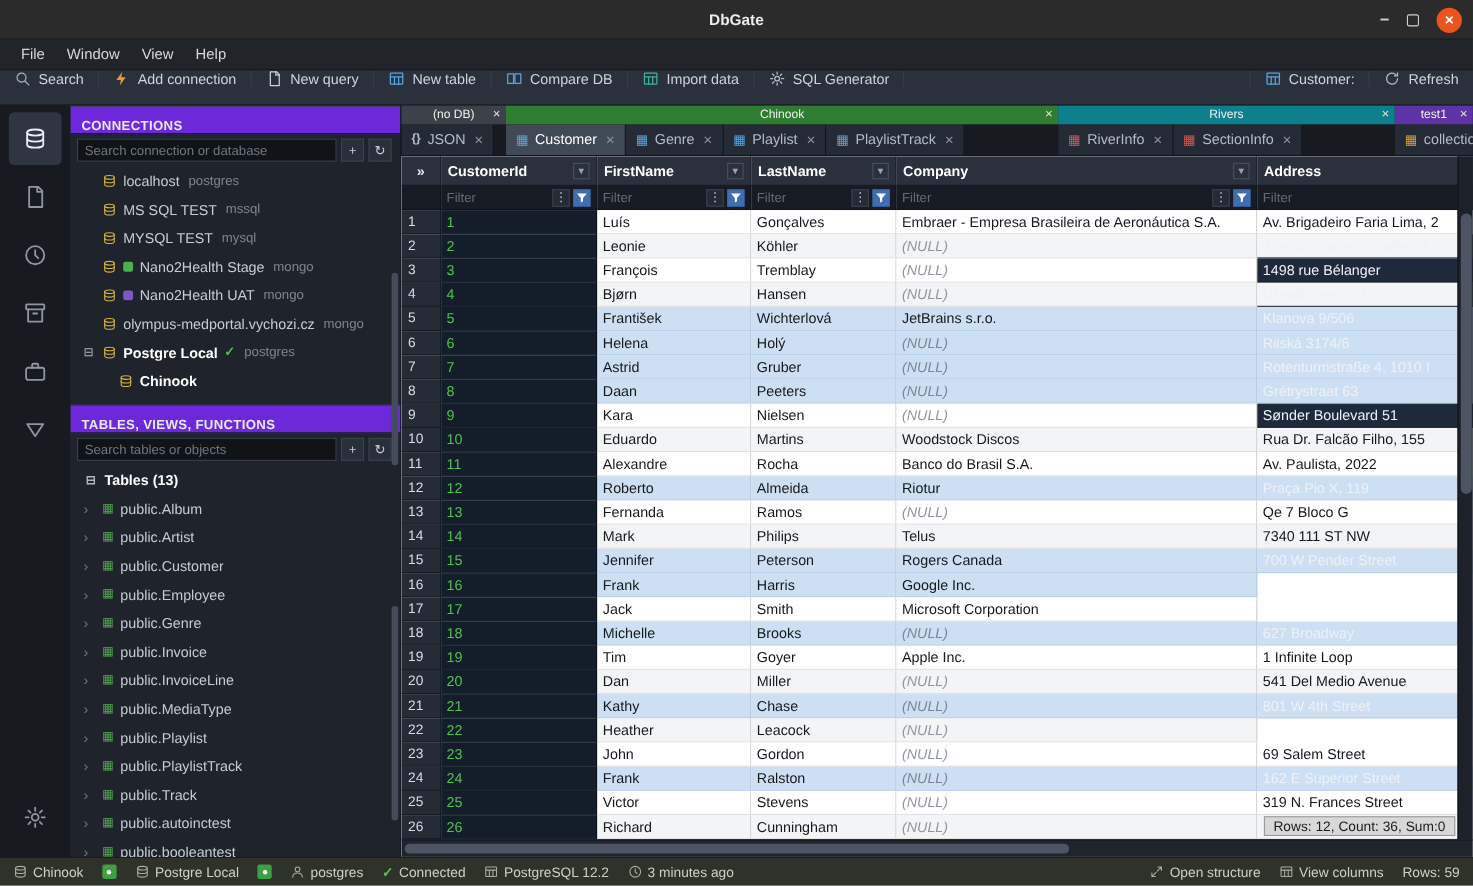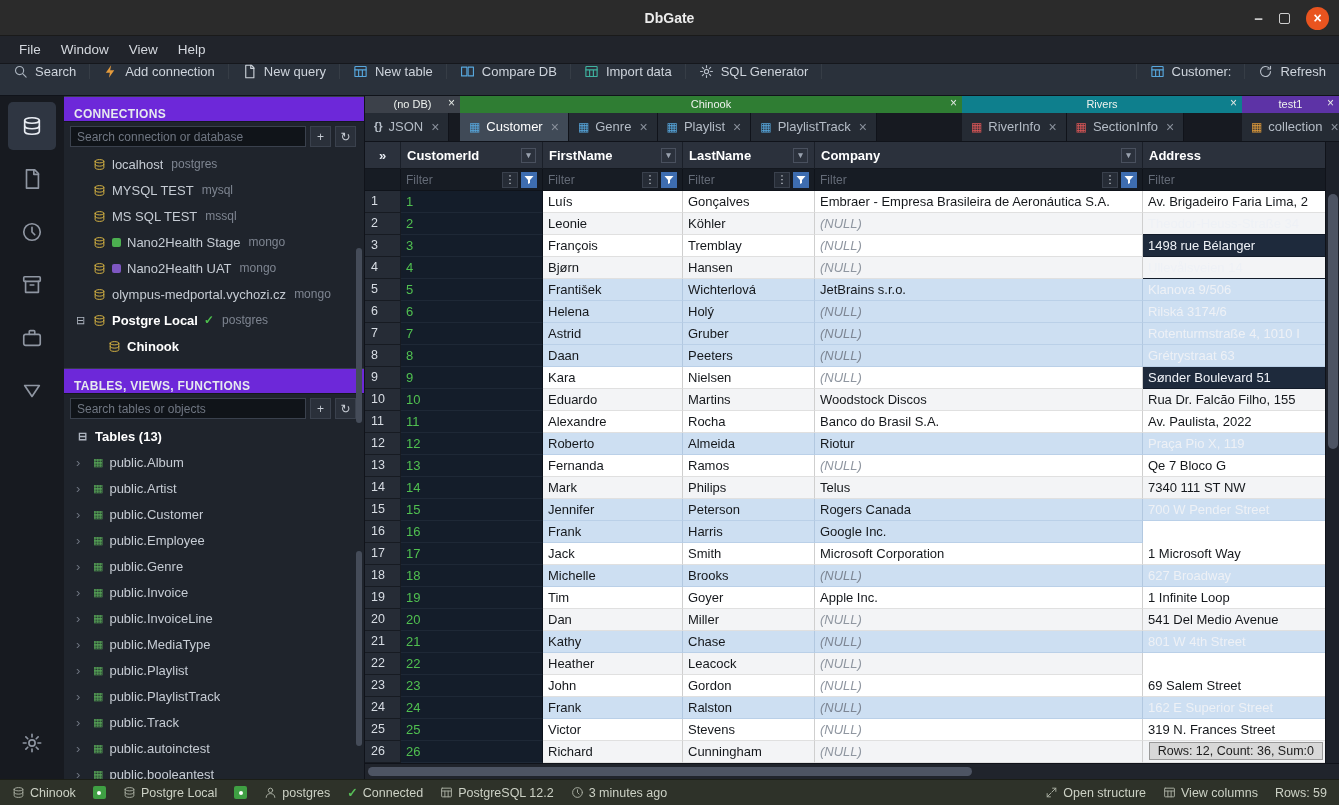--- a/index.html
+++ b/index.html
@@ -60,21 +60,21 @@
   .group-row{height:26px;display:flex;align-items:center;gap:6px;padding-left:12px;font-size:13px;color:#fff;font-weight:bold;flex:none}
   .sb-thumb{position:absolute;right:2px;width:6px;border-radius:3px;background:#454c59}
   .sidebar-gap{height:9px;flex:none}
 
   
   .content{flex:1;display:flex;flex-direction:column;min-width:0}
 
   
   .tabstrip{height:46px;flex:none;background:#171a21;display:flex;border-bottom:1px solid #10131a}
   .tab-group{display:flex;flex-direction:column;flex:none}
-  .tg0{width:95px}.tg1{width:502px}.tg2{width:280px}.tg3{flex:1;min-width:0}
+  .tg0{width:95px}.tg1{width:502px}.tg2{width:306px}.tg3{flex:1;min-width:0}
   .group-strip{height:17px;display:flex;align-items:center;justify-content:center;position:relative;font-size:11px;color:#eef2ee}
   .group-close{position:absolute;right:5px;top:0;font-size:12px;color:#e6eae6}
   .group-tabs{display:flex;height:29px;background:#171a21;overflow:hidden}
   .tab{display:flex;align-items:center;gap:6px;padding:0 9px;border-right:1px solid #10131a;background:#252b34;color:#b4bcc6;font-size:13px;white-space:nowrap;overflow:hidden;flex:none}
   .tab.active{background:#404a57;color:#fff}
   .tab-icon{font-size:12px;line-height:1;flex:none}
   .tab-icon.braces{font-weight:bold;font-size:11px}
   .tab-close{margin-left:2px;color:#8a919c;font-size:14px}
 
   
@@ -346,36 +346,36 @@
         </div>
 
         <div class="tree-item">
           <span class="expander"></span>
           <span class="db-ico">
             <svg class="ic i13">
               <use href="#sym-db"></use>
             </svg>
           </span>
 
-          <span class="ti-name">MYSQL TEST</span>
-
-          <span class="ti-engine">mysql</span>
+          <span class="ti-name">MS SQL TEST</span>
+
+          <span class="ti-engine">mssql</span>
         </div>
 
         <div class="tree-item">
           <span class="expander"></span>
           <span class="db-ico">
             <svg class="ic i13">
               <use href="#sym-db"></use>
             </svg>
           </span>
 
-          <span class="ti-name">MS SQL TEST</span>
-
-          <span class="ti-engine">mssql</span>
+          <span class="ti-name">MYSQL TEST</span>
+
+          <span class="ti-engine">mysql</span>
         </div>
 
         <div class="tree-item">
           <span class="expander"></span>
           <span class="db-ico">
             <svg class="ic i13">
               <use href="#sym-db"></use>
             </svg>
           </span>
           <span class="badge" style="background: rgb(76, 175, 80);"></span>
@@ -830,21 +830,20 @@
             <div class="cell c-light c-last w-last">Harris</div>
             <div class="cell c-light c-company w-company">Google Inc.</div>
           </div>
 
           <div class="grid-row">
             <div class="cell c-num w-num">17</div>
             <div class="cell c-id w-id">17</div>
             <div class="cell c-light c-first w-first">Jack</div>
             <div class="cell c-light c-last w-last">Smith</div>
             <div class="cell c-light c-company w-company">Microsoft Corporation</div>
-            <div class="cell c-light c-address w-addr">1 Microsoft Way</div>
           </div>
 
           <div class="grid-row sel">
             <div class="cell c-num w-num">18</div>
             <div class="cell c-id w-id">18</div>
             <div class="cell c-light c-first w-first">Michelle</div>
             <div class="cell c-light c-last w-last">Brooks</div>
             <div class="cell c-light c-company w-company nullv">(NULL)</div>
             <div class="cell c-light c-address w-addr dark">627 Broadway</div>
           </div>

